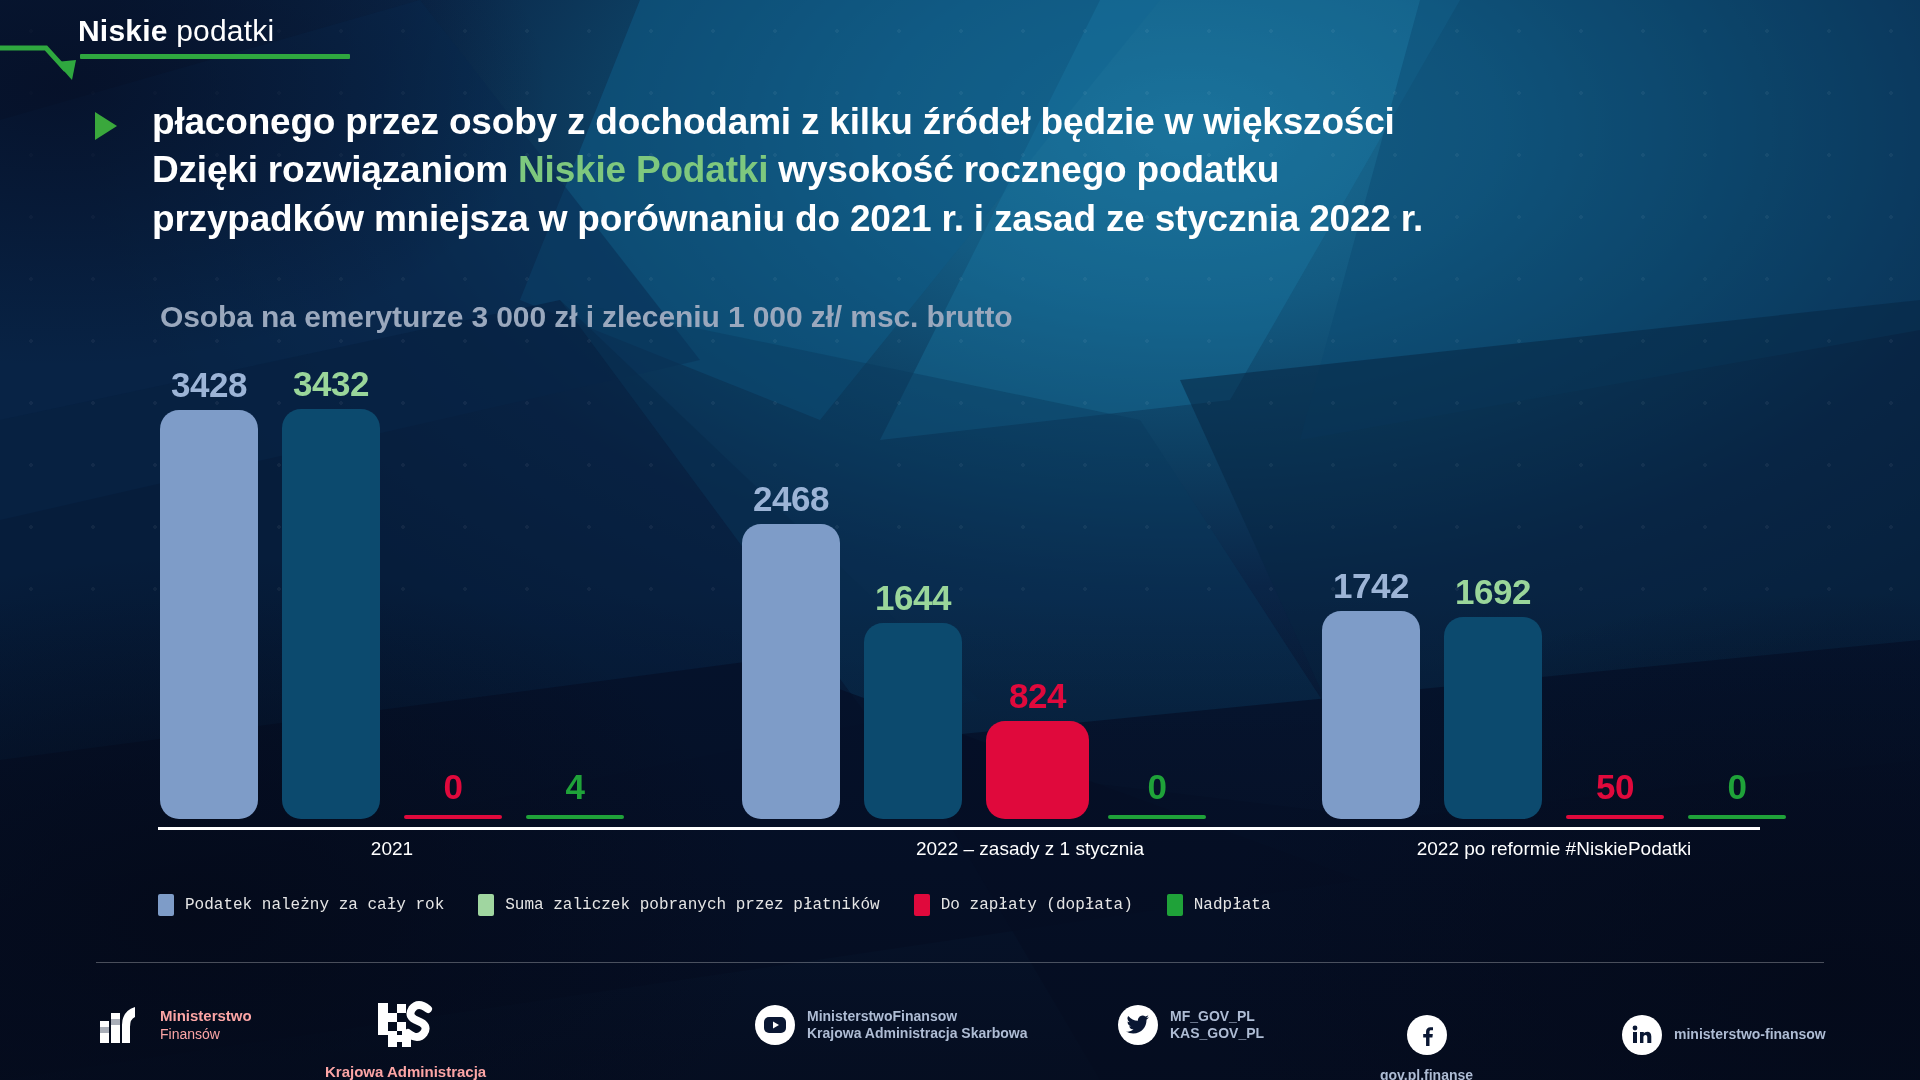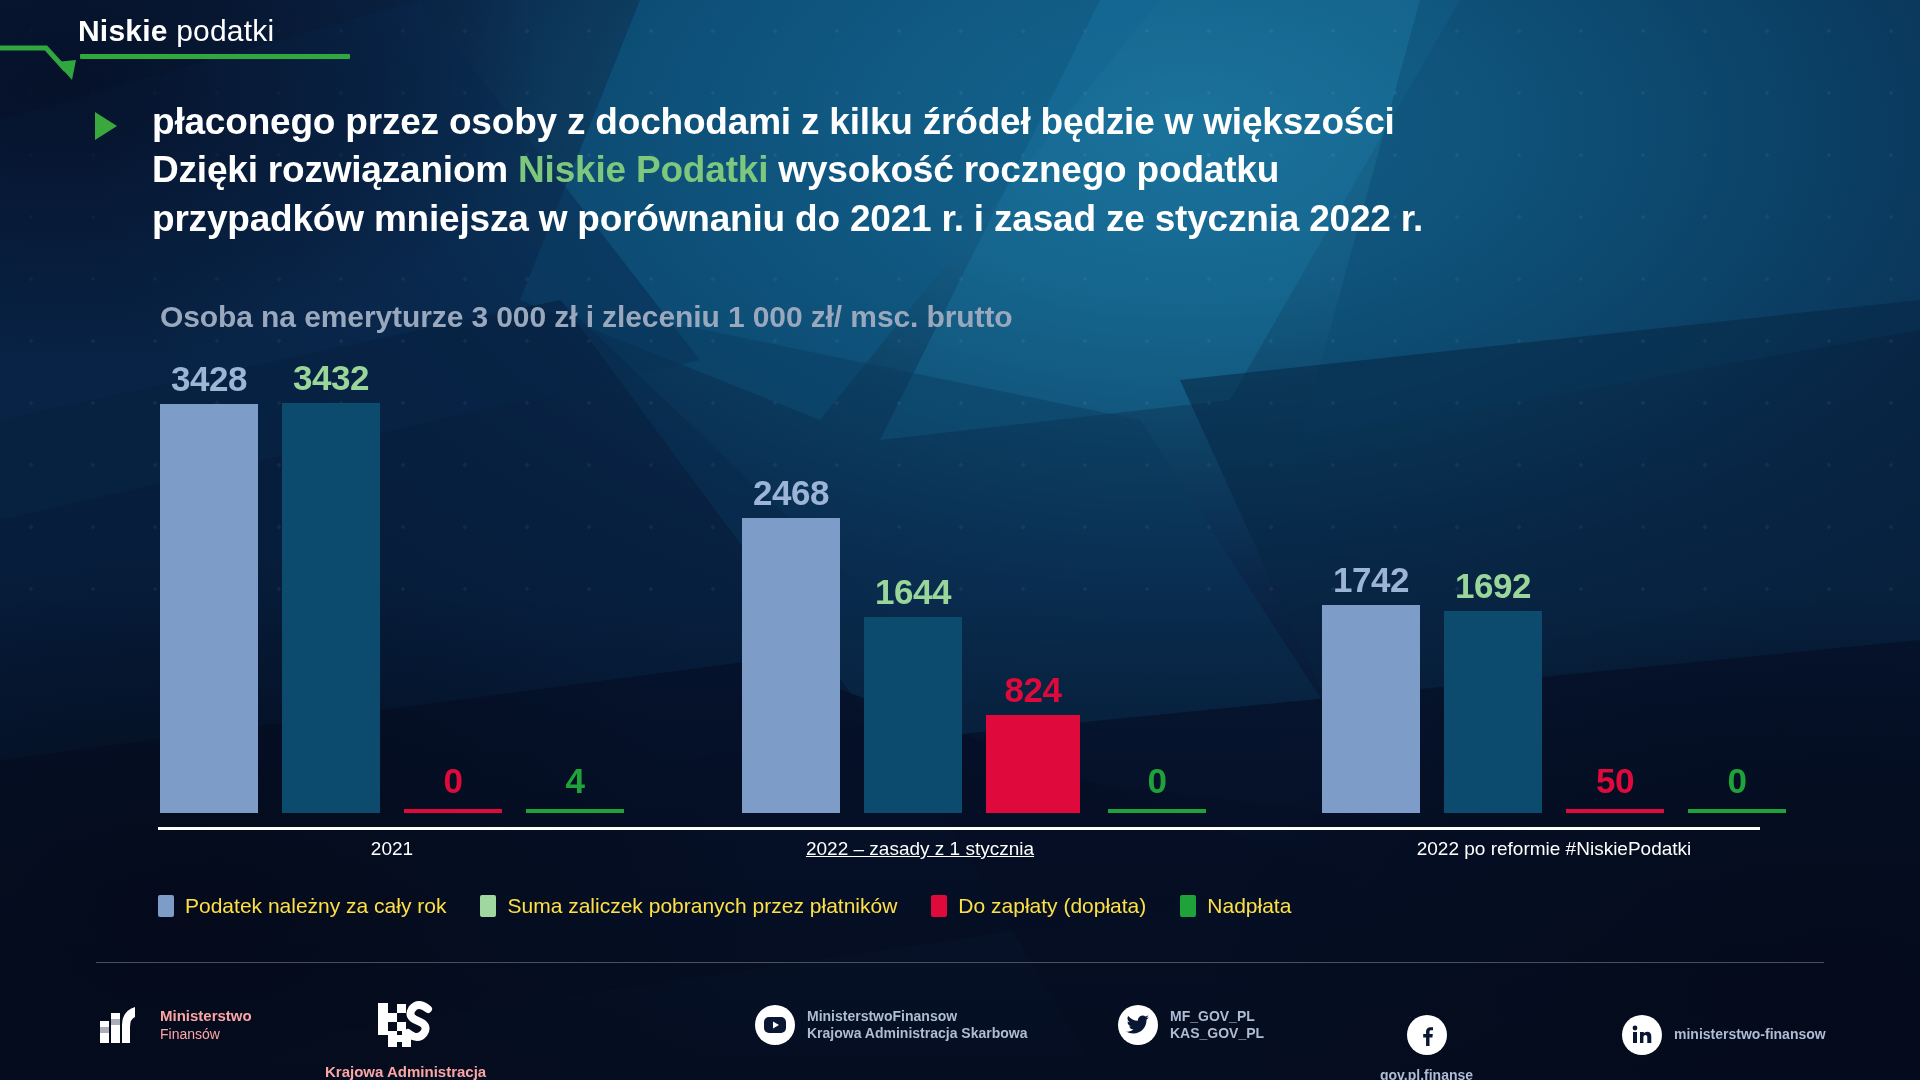--- a/index.html
+++ b/index.html
@@ -61,21 +61,21 @@
     font-size:30px; font-weight:bold; color:#9aa8bd; letter-spacing:-.1px;
   }
 
   
   #chart { position:absolute; left:0; top:360px; width:1920px; height:470px; z-index:4; }
   .axis {
     position:absolute; left:158px; right:160px; bottom:0;
     height:3px; background:#ffffff;
   }
   .group { position:absolute; bottom:3px; height:430px; }
-  .bar { position:absolute; bottom:14px; }
+  .bar { position:absolute; bottom:8px;border-radius:19px; }
   .bar .val {
     position:absolute; left:50%; transform:translateX(-50%);
     bottom:100%; margin-bottom:5px;
     font-size:35px; font-weight:bold; white-space:nowrap; letter-spacing:-.5px;
   }
   .bar.blue  { background:#7e9cc8; }
   .bar.blue  .val { color:#9cb4d6; }
   .bar.green { background:#0c4a6e; }
   .bar.green .val { color:#9ad69a; }
   .bar.red   { background:#e0093c; }
@@ -92,21 +92,21 @@
     transform:translateX(-50%);
   }
 
   
   #legend {
     position:absolute; top:894px; left:158px; z-index:5;
     display:flex; align-items:center; gap:34px;
   }
   .leg { display:flex; align-items:center; gap:11px; }
   .swatch { width:16px; height:22px; border-radius:2px; flex:none; }
-  .leg span.t { font-size:21px; color:#fde047; white-space:nowrap; }
+  .leg span.t { font-size:16px; color:#e5e5e5; white-space:nowrap;font-family:Liberation Mono, monospace; }
 
   
   .hr { position:absolute; left:96px; right:96px; top:962px; height:1px; background:rgba(255,255,255,.28); z-index:5; }
   #footer { position:absolute; left:0; top:985px; width:1920px; height:90px; z-index:5; }
   .fitem { position:absolute; display:flex; align-items:center; gap:12px; }
   .fitem .ftxt { line-height:1.25; }
   .fitem .ftxt div { font-size:14px; font-weight:bold; color:#aebcd4; white-space:nowrap; }
   .brand .ftxt div { color:#fca5a5; font-size:15px; }
   .brand .ftxt div.b2 { font-weight:normal; font-size:14px; }
   .circ {
@@ -170,21 +170,21 @@
         <div class="val">4</div>
       </div>
     </div>
     <div class="group" style="left: 742px; width: 488px;">
       <div class="bar blue" style="left: 0px; width: 98px; height: 295px;">
         <div class="val">2468</div>
       </div>
       <div class="bar green" style="left: 122px; width: 98px; height: 196px;">
         <div class="val">1644</div>
       </div>
-      <div class="bar red" style="left: 244px; width: 94px; height: 98px;">
+      <div class="bar red" style="left: 244px; width: 103px; height: 98px;">
         <div class="val">824</div>
       </div>
       <div class="bar gdark zero" style="left: 366px; width: 98px;">
         <div class="val">0</div>
       </div>
     </div>
     <div class="group" style="left: 1322px; width: 488px;">
       <div class="bar blue" style="left: 0px; width: 98px; height: 208px;">
         <div class="val">1742</div>
       </div>
@@ -194,21 +194,21 @@
       <div class="bar red zero" style="left: 244px; width: 98px;">
         <div class="val">50</div>
       </div>
       <div class="bar gdark zero" style="left: 366px; width: 98px;">
         <div class="val">0</div>
       </div>
     </div>
   </div>
 <div id="xlabels">
     <span style="left: 392px;">2021</span>
-    <span style="left: 920px; text-decoration: underline;">2022 – zasady z 1 stycznia</span>
+    <span style="left: 1030px;">2022 – zasady z 1 stycznia</span>
     <span style="left: 1554px;">2022 po reformie #NiskiePodatki</span>
   </div>
 
 <div id="legend">
     <div class="leg">
       <span class="swatch" style="background: rgb(126, 156, 200);"></span>
       <span class="t">Podatek należny za cały rok</span>
     </div>
     <div class="leg">
       <span class="swatch" style="background: rgb(160, 214, 160);"></span>

